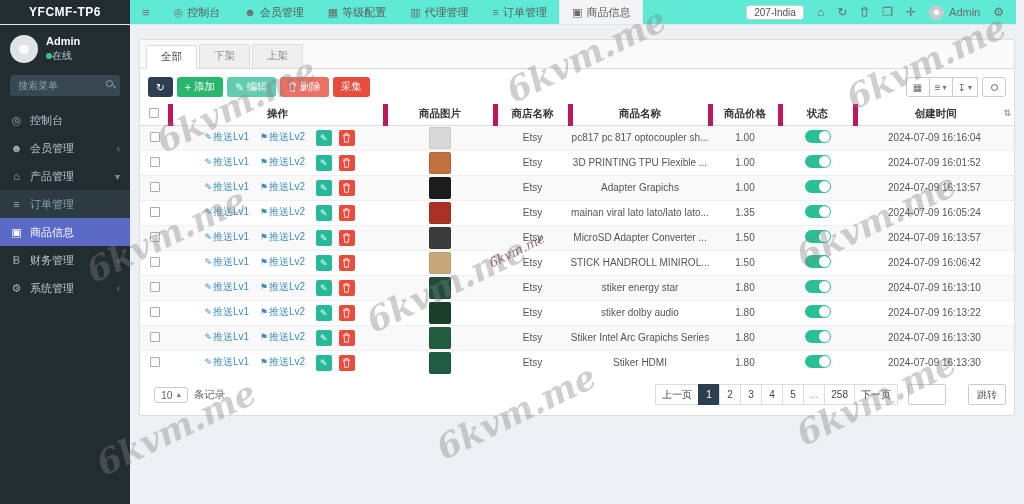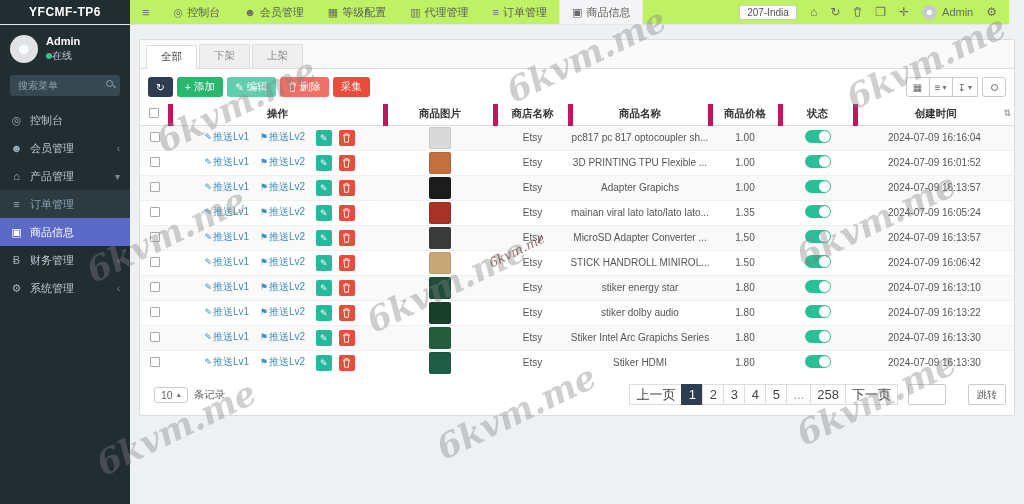--- a/index.html
+++ b/index.html
@@ -1,21 +1,21 @@
 <!DOCTYPE html>
 <html><head>
 <meta charset="utf-8">
 <style>
   * { margin:0; padding:0; box-sizing:border-box; }
   html,body { width:1024px; height:504px; overflow:hidden; }
   body { font-family:"Liberation Sans","DejaVu Sans",sans-serif; font-size:11px; color:#555; }
   .app { position:relative; width:1024px; height:504px; background:#eef1f3; overflow:hidden; }
 
   
-  .topbar { position:absolute; top:0; left:0; right:15px; height:25px; background:#bef264; border-bottom:1px solid #e3e6e8; display:flex; align-items:stretch; z-index:5; }
+  .topbar { position:absolute; top:0; left:0; right:8px; height:25px; background:#5eead4; border-bottom:1px solid #e3e6e8; display:flex; align-items:stretch; z-index:5; }
   .logo { width:130px; background:#222d32; color:#fff; font-weight:bold; font-size:12px; display:flex; align-items:center; justify-content:center; letter-spacing:.5px; }
   .tb-ham { display:flex; align-items:center; padding:0 12px; color:#777; cursor:pointer; font-size:13px; }
   .tb-menu { display:flex; align-items:stretch; }
   .tb-item { display:flex; align-items:center; gap:4px; padding:0 12px; color:#595959; cursor:pointer; }
   .tb-item .mi { color:#6a6a6a; font-size:11px; }
   .tb-item.active { background:#f4f4f6; border-left:1px solid #e8e8e8; border-right:1px solid #e8e8e8; }
   .tb-right { margin-left:auto; display:flex; align-items:center; gap:13px; padding-right:12px; color:#6b6b6b; }
   .badge-box { border:1px solid #ccc; border-radius:3px; padding:1px 7px; font-size:10px; color:#555; background:#fbfbfb; cursor:pointer; }
   .tb-ico { cursor:pointer; font-size:12px; color:#6b6b6b; display:inline-flex; align-items:center; }
   .avatar-s { width:15px; height:15px; border-radius:50%; background:#c6cbd0; color:#fff; font-size:9px; display:inline-flex; align-items:center; justify-content:center; }
@@ -76,21 +76,21 @@
   .thumb { width:22px; height:22px; border-radius:2px; display:inline-block; vertical-align:middle; border:1px solid rgba(0,0,0,.08); }
   .switch { width:26px; height:13px; background:#2bbf96; border-radius:7px; display:inline-block; position:relative; cursor:pointer; }
   .switch::after { content:""; position:absolute; right:1px; top:1px; width:11px; height:11px; background:#fff; border-radius:50%; }
   .sort-ico { position:absolute; right:3px; top:4px; font-size:9px; color:#999; }
   .trash-svg { width:9px; height:10px; display:inline-block; }
 
   
   .tfoot { display:flex; align-items:center; padding:9px 8px 10px; font-size:10.5px; color:#666; }
   .psize { border:1px solid #ccc; border-radius:3px; padding:1px 6px; margin:0 6px; background:#fff; cursor:pointer; display:inline-flex; gap:4px; align-items:center; }
   .pager { margin-left:auto; display:flex; align-items:center; }
-  .pg { min-width:22px; height:21px; padding:0 6px; border:1px solid #ddd; background:#fff; color:#444; display:inline-flex; align-items:center; justify-content:center; margin-left:-1px; cursor:pointer; font-size:13px; }
+  .pg { min-width:22px; height:21px; padding:0 6px; border:1px solid #ddd; background:#fff; color:#444; display:inline-flex; align-items:center; justify-content:center; margin-left:-1px; cursor:pointer; font-size:10px; }
   .pg.active { background:#2c3e50; border-color:#2c3e50; color:#fff; }
   .pg.dots { color:#999; cursor:default; }
   .jump-in { width:38px; height:21px; border:1px solid #ccc; border-radius:2px; margin:0 6px 0 10px; outline:none; padding:0 4px; font-size:10px; }
   .jump-btn { height:21px; border:1px solid #ccc; background:#fff; border-radius:2px; padding:0 8px; color:#555; cursor:pointer; font-size:10px; font-family:inherit;margin-left:16px; }
 
   
   .wm { position:absolute; font-family:"DejaVu Serif",serif; font-style:italic; font-weight:bold; color:rgba(130,130,130,.38); transform:rotate(-26deg); pointer-events:none; z-index:9; white-space:nowrap; }
   .wm.small { color:rgba(120,70,70,.75); font-weight:normal; }
 </style>
 </head>

